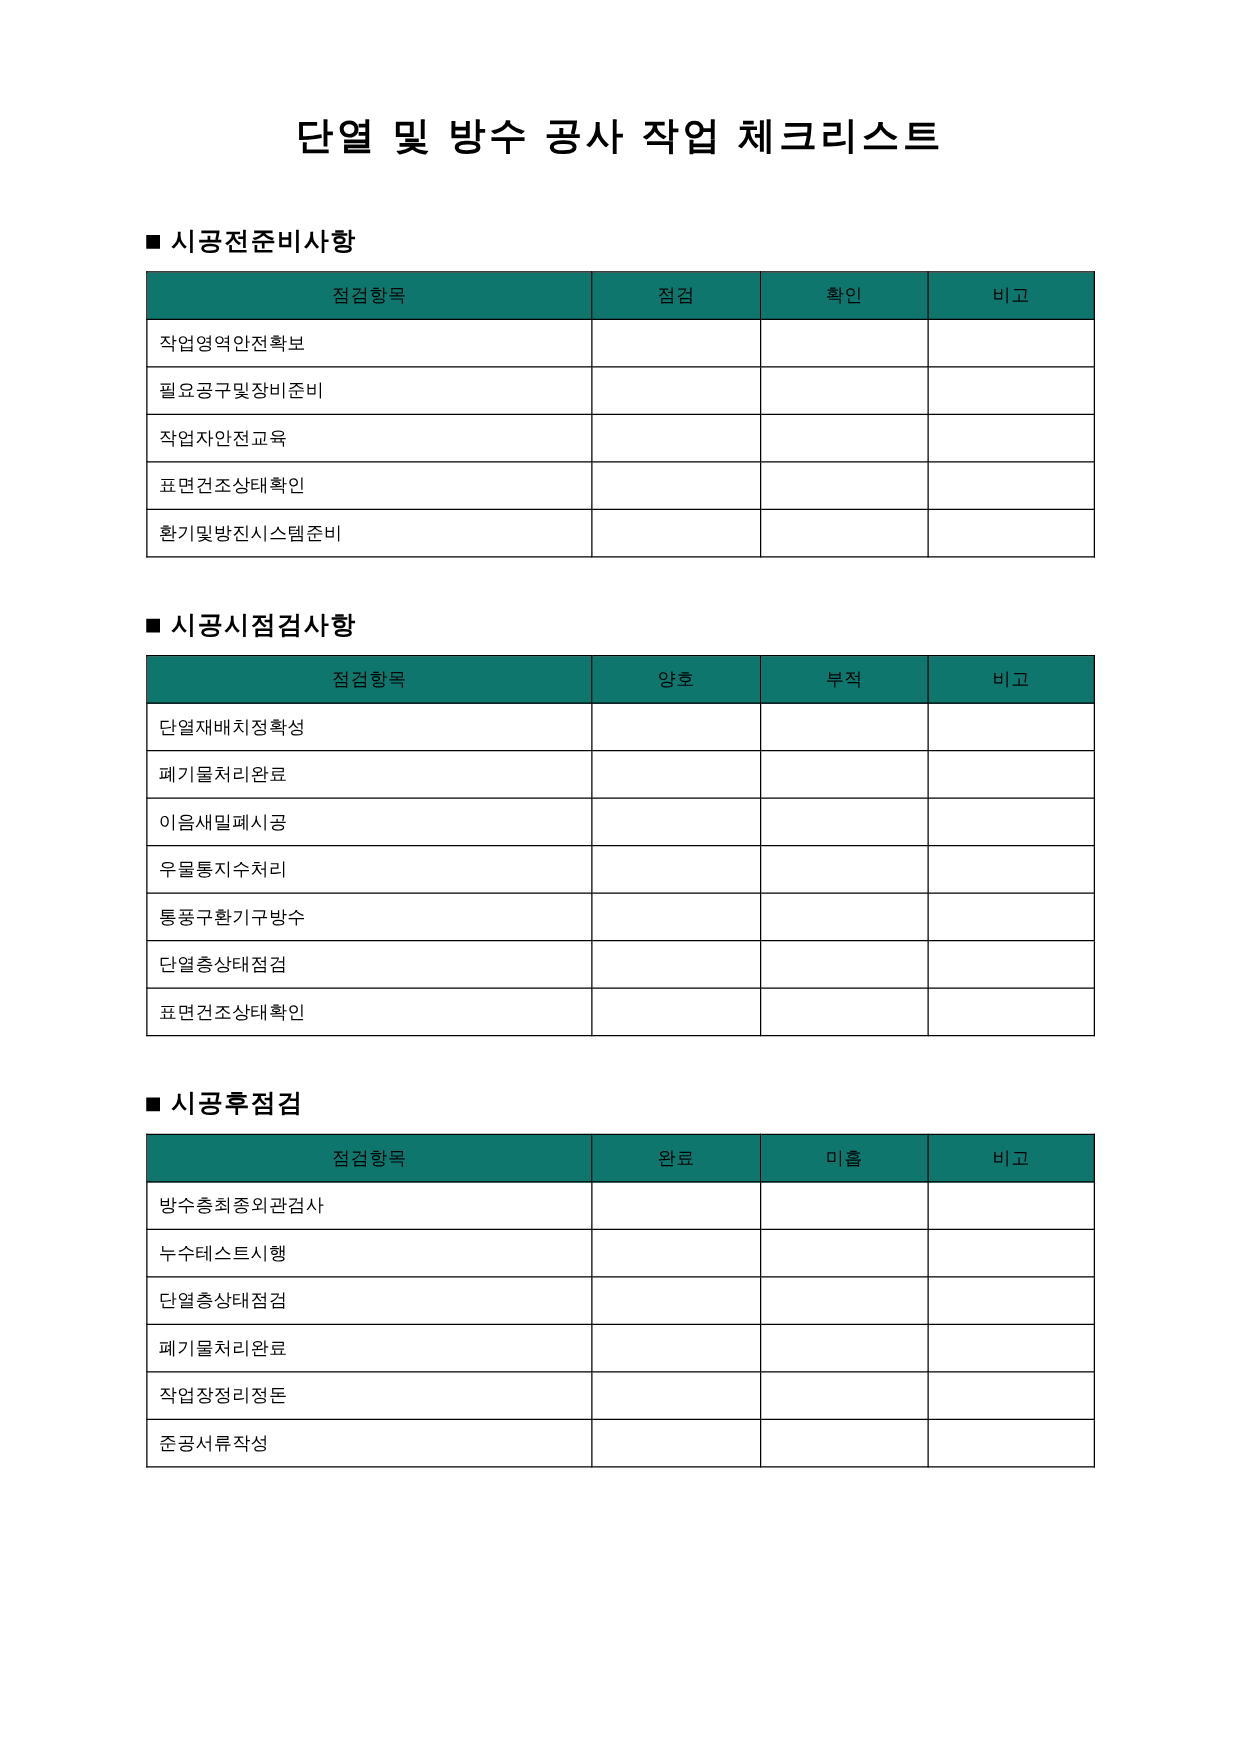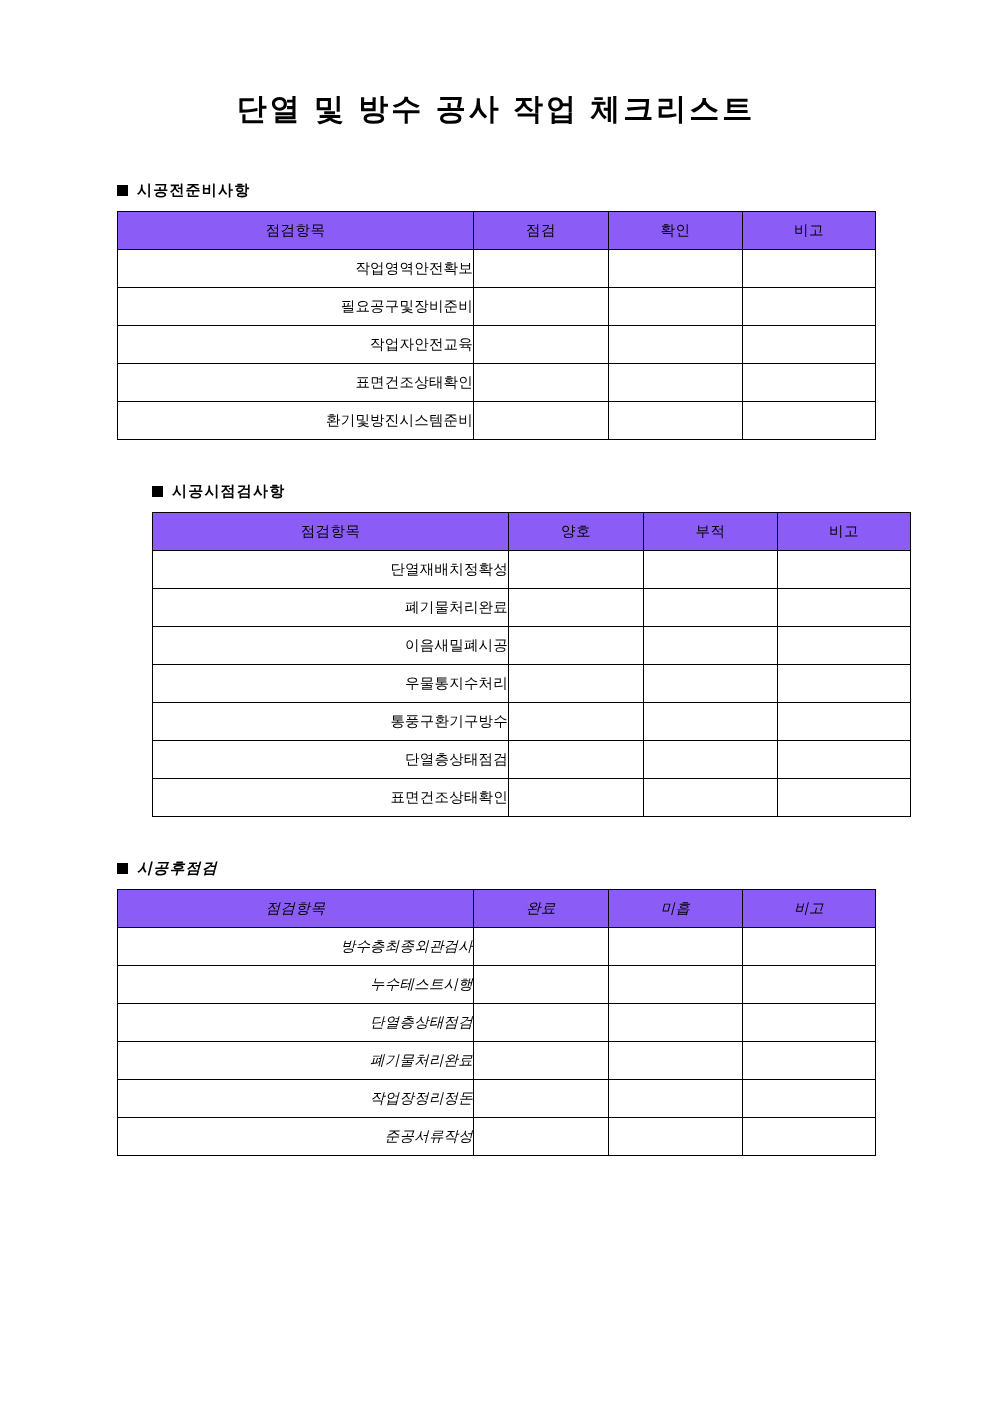--- a/index.html
+++ b/index.html
@@ -29,28 +29,28 @@
     letter-spacing: 3px;
     margin: 0;
     padding-top: 92px;
     line-height: 1.1;
     color: #000;
   }
   .section {
     margin: 0;
   }
   .section-1 { padding-top: 56px; }
-  .section-2 { padding-top: 42px; padding-left: 35px; }
-  .section-3 { padding-top: 42px; font-style: italic; }
+  .section-2 { padding-top: 42px; }
+  .section-3 { padding-top: 42px; }
 
   .section-heading {
     display: flex;
     align-items: center;
     margin: 0 0 12px 117px;
-    font-size: 15px;
+    font-size: 20px;
     font-weight: bold;
     letter-spacing: 1.2px;
     line-height: 1.2;
   }
   .marker {
     display: inline-block;
     width: 11px;
     height: 11px;
     background: #000000;
     margin-right: 9px;
@@ -72,26 +72,26 @@
   table.checklist td {
     border: 1px solid #000000;
     height: 38px;
     font-size: 14.5px;
     font-weight: normal;
     padding: 0;
     vertical-align: middle;
     box-sizing: border-box;
   }
   table.checklist thead th {
-    background: #8b5cf6;
+    background: #0f766e;
     text-align: center;
     letter-spacing: 0.4px;
   }
   table.checklist tbody td.item-cell {
-    text-align: right;
+    text-align: left;
     padding-left: 9px;
     letter-spacing: 0.2px;
   }
   table.checklist tbody td.mark-cell {
     text-align: center;
   }
 </style>
 </head>
 <body>
 

